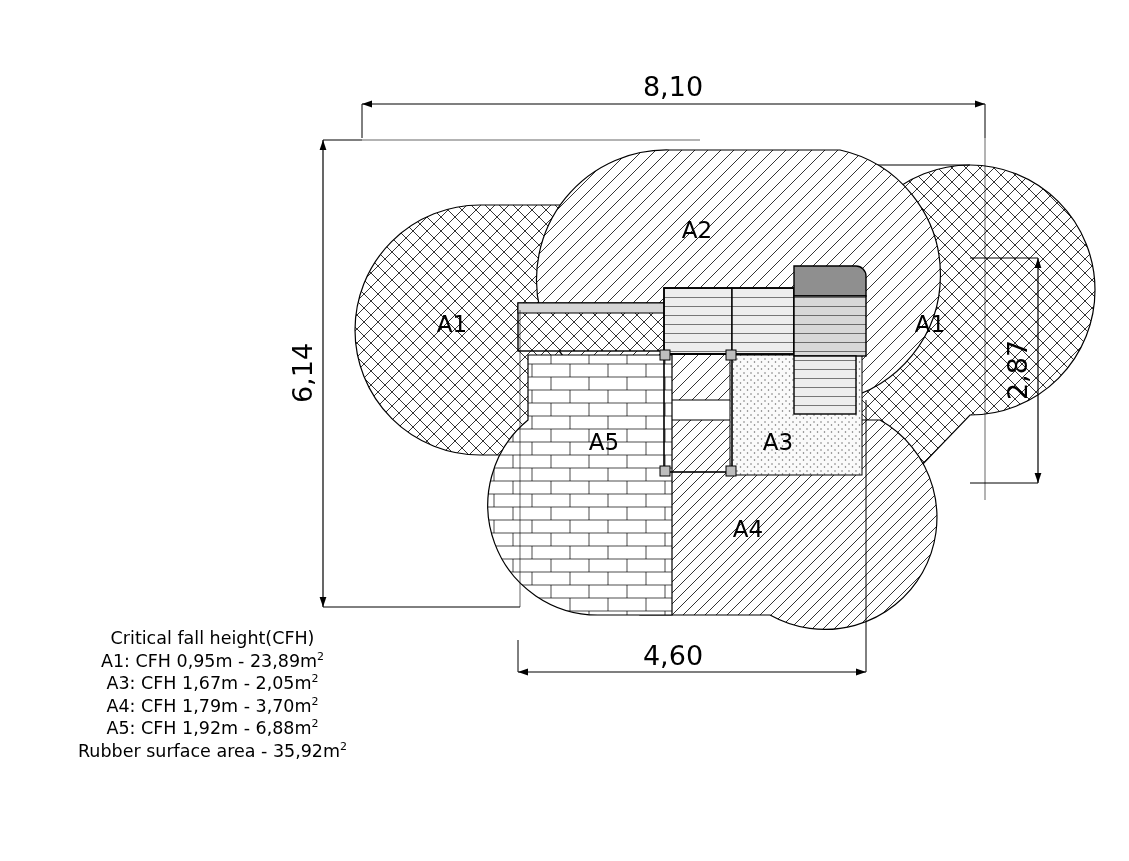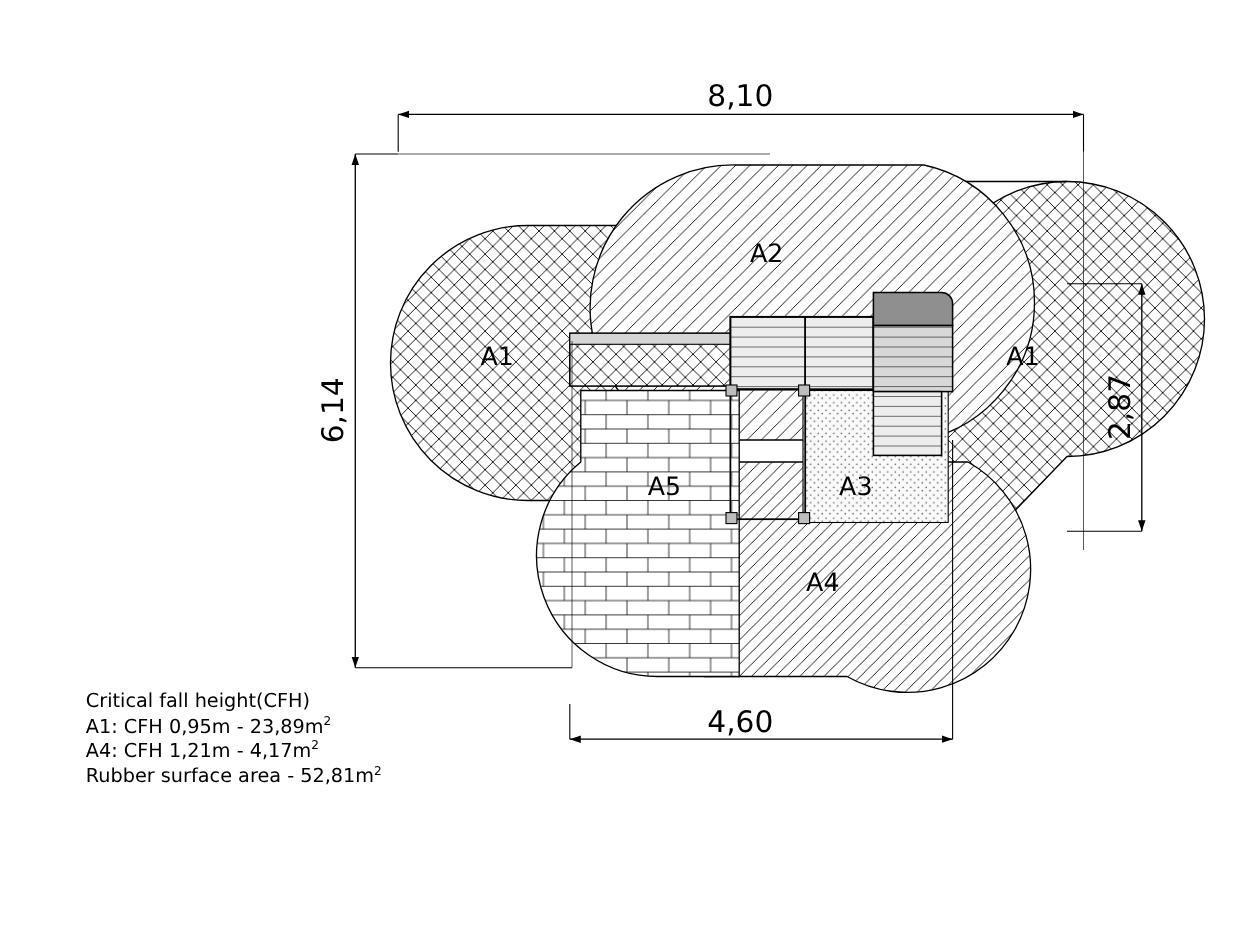--- a/index.html
+++ b/index.html
@@ -38,20 +38,21 @@
   }
   .legend {
     position: absolute;
     left: 78px;
     top: 627px;
     font-family: "DejaVu Sans", sans-serif;
     font-size: 17.5px;
     line-height: 22.5px;
     color: #000000;
     white-space: nowrap;
+    text-align: center;
   }
   .legend div { height: 22.5px; }
   .legend sup {
     font-size: 11px;
     vertical-align: super;
     line-height: 0;
   }
 </style>
 </head>
 <body>
@@ -209,15 +210,17 @@
   <text class="zone-label" x="697" y="238" text-anchor="middle">A2</text>
   <text class="zone-label" x="778" y="450" text-anchor="middle">A3</text>
   <text class="zone-label" x="748" y="537" text-anchor="middle">A4</text>
   <text class="zone-label" x="604" y="450" text-anchor="middle">A5</text>
 </svg>
 </div>
 
 <div class="legend">
   <div>Critical fall height(CFH)</div>
   <div><span>A1: CFH 0,95m - 23,89m</span><sup>2</sup></div>
-  <div><span>A4: CFH 1,21m - 4,17m</span><sup>2</sup></div>
-  <div><span>Rubber surface area - 52,81m</span><sup>2</sup></div>
+  <div><span>A3: CFH 1,67m - 2,05m</span><sup>2</sup></div>
+  <div><span>A4: CFH 1,79m - 3,70m</span><sup>2</sup></div>
+  <div><span>A5: CFH 1,92m - 6,88m</span><sup>2</sup></div>
+  <div><span>Rubber surface area - 35,92m</span><sup>2</sup></div>
 </div>
 
 </body></html>

